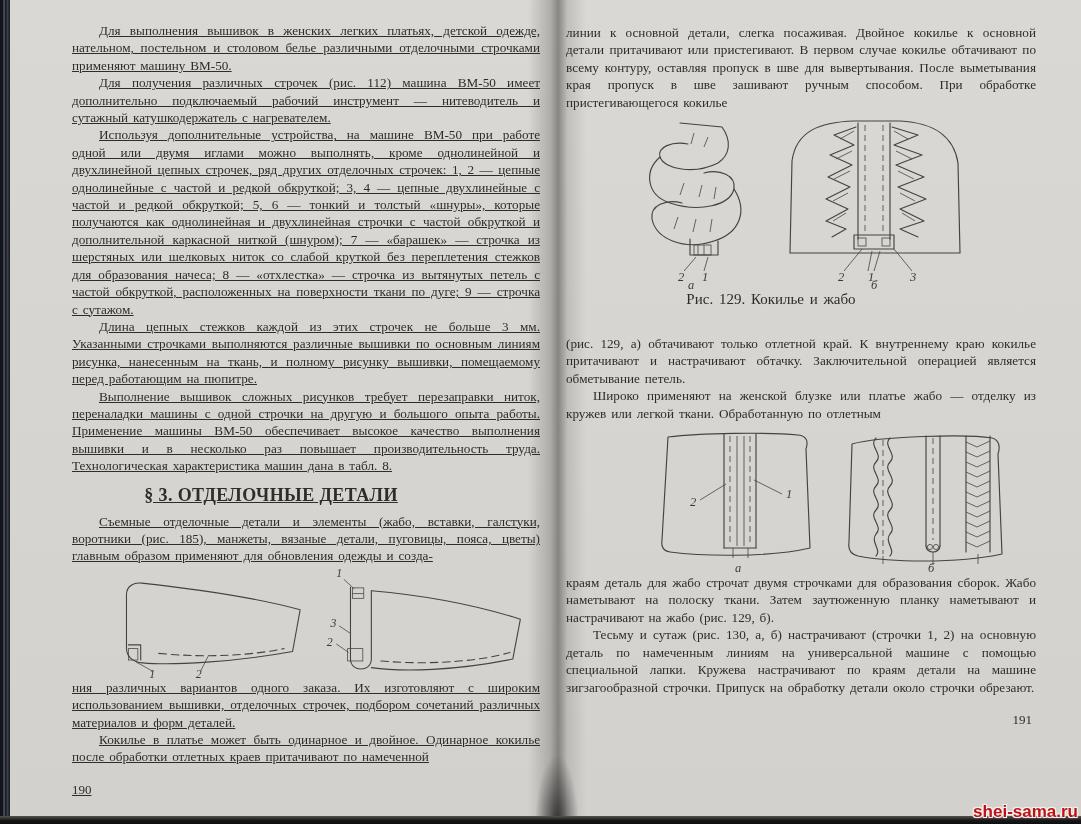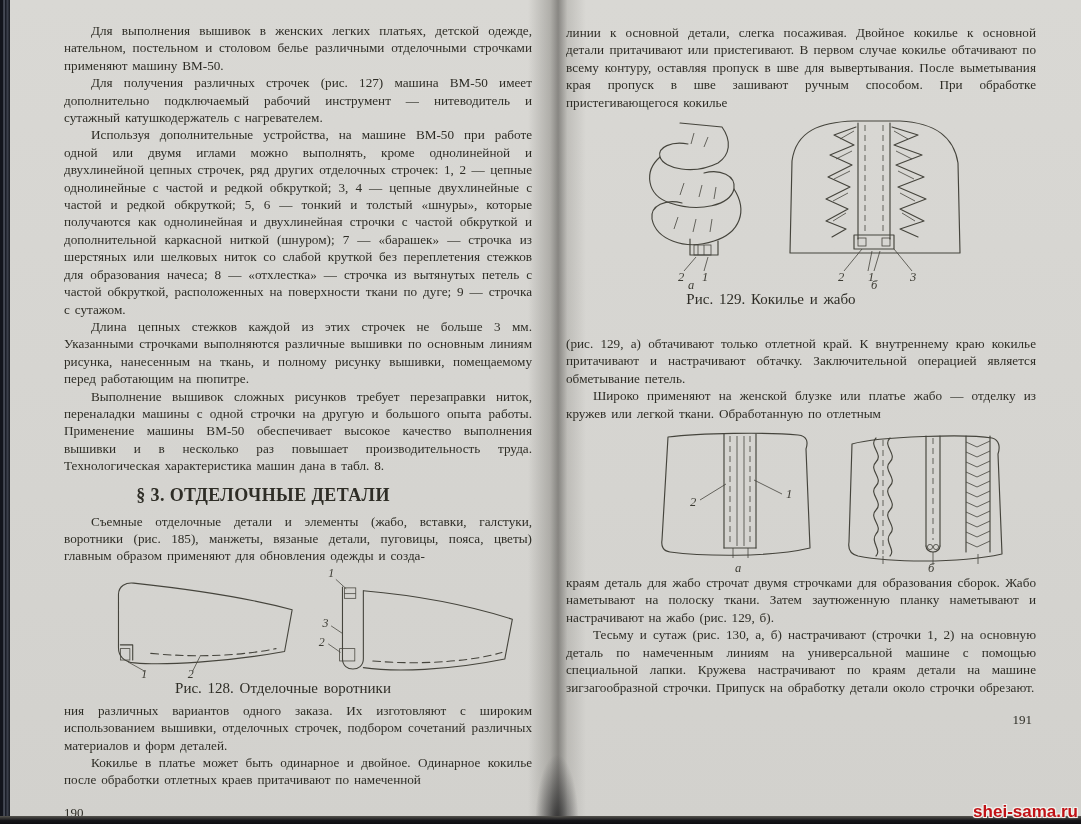--- a/index.html
+++ b/index.html
@@ -13,21 +13,21 @@
   .edge-left{ position:absolute; left:0; top:0; bottom:0; width:10px;
     background:linear-gradient(90deg,#12141c 0%,#12141c 28%,#5a5f6c 40%,#1a1d27 55%,#3a3e4a 75%,#15181f 100%); }
   .edge-bottom{ position:absolute; left:0; right:0; bottom:0; height:8px;
     background:linear-gradient(180deg,#55534e 0%,#17171a 55%,#0d0d10 100%); }
   .spine{ position:absolute; left:528px; width:58px; top:0; bottom:0;
     background:linear-gradient(90deg,rgba(120,118,112,0) 0%,rgba(110,108,102,.38) 38%,rgba(70,68,64,.55) 52%,rgba(120,118,112,.25) 68%,rgba(120,118,112,0) 100%); }
   .spine-bottom{ position:absolute; left:535px; width:44px; bottom:0; height:70px;
     background:radial-gradient(ellipse at 50% 100%, rgba(20,20,22,.75) 0%, rgba(20,20,22,0) 70%); }
 
   .page{ position:absolute; }
-  .page-left{ left:64px; top:22px; width:468px; }
+  .page-left{ left:72px; top:22px; width:468px;text-decoration:underline; }
   .page-right{ left:566px; top:24px; width:470px; }
 
   p.para{ margin:0; text-align:justify; font-size:13.2px; line-height:17.4px; word-spacing:1.6px; }
   .indent{ text-indent:27px; }
 
   .heading{ font-weight:bold; text-align:center; font-size:18px; letter-spacing:.4px;
     margin:10px 70px 7px 0; white-space:nowrap; }
 
   figure{ margin:0; }
   .figcap{ text-align:center; font-size:15px; line-height:16px; word-spacing:2px; }
@@ -55,21 +55,21 @@
 </head>
 <body>
 
 <div class="scan">
   <div class="edge-left"></div>
   <div class="spine"></div>
   <div class="spine-bottom"></div>
 
   <div class="page page-left">
     <p class="para indent">Для выполнения вышивок в женских легких платьях, детской одежде, нательном, постельном и столовом белье различными отделочными строчками применяют машину ВМ-50.</p>
-    <p class="para indent">Для получения различных строчек (рис. 127) машина ВМ-50 имеет дополнительно подключаемый рабочий инструмент — нитеводитель и сутажный катушкодержатель с нагревателем.</p>
+    <p class="para indent">Для получения различных строчек (рис. 112) машина ВМ-50 имеет дополнительно подключаемый рабочий инструмент — нитеводитель и сутажный катушкодержатель с нагревателем.</p>
     <p class="para indent">Используя дополнительные устройства, на машине ВМ-50 при работе одной или двумя иглами можно выполнять, кроме однолинейной и двухлинейной цепных строчек, ряд других отделочных строчек: 1, 2 — цепные однолинейные с частой и редкой обкруткой; 3, 4 — цепные двухлинейные с частой и редкой обкруткой; 5, 6 — тонкий и толстый «шнуры», которые получаются как однолинейная и двухлинейная строчки с частой обкруткой и дополнительной каркасной ниткой (шнуром); 7 — «барашек» — строчка из шерстяных или шелковых ниток со слабой круткой без переплетения стежков для образования начеса; 8 — «отхлестка» — строчка из вытянутых петель с частой обкруткой, расположенных на поверхности ткани по дуге; 9 — строчка с сутажом.</p>
     <p class="para indent">Длина цепных стежков каждой из этих строчек не больше 3 мм. Указанными строчками выполняются различные вышивки по основным линиям рисунка, нанесенным на ткань, и полному рисунку вышивки, помещаемому перед работающим на пюпитре.</p>
     <p class="para indent">Выполнение вышивок сложных рисунков требует перезаправки ниток, переналадки машины с одной строчки на другую и большого опыта работы. Применение машины ВМ-50 обеспечивает высокое качество выполнения вышивки и в несколько раз повышает производительность труда. Технологическая характеристика машин дана в табл. 8.</p>
 
     <div class="heading">§ 3. ОТДЕЛОЧНЫЕ ДЕТАЛИ</div>
 
     <p class="para indent">Съемные отделочные детали и элементы (жабо, вставки, галстуки, воротники (рис. 185), манжеты, вязаные детали, пуговицы, пояса, цветы) главным образом применяют для обновления одежды и созда-</p>
 
     <figure class="fig128">
       <svg width="440" height="112" viewBox="0 0 440 118">
@@ -89,21 +89,20 @@
         <path class="ln dash" d="M282,99 C340,104 392,98 418,90"></path>
         <path class="lnt" d="M254,23 L243,13"></path>
         <path class="lnt" d="M250,70 L238,62"></path>
         <path class="lnt" d="M248,90 L235,81"></path>
         <text class="fig-num" x="38" y="117">1</text>
         <text class="fig-num" x="87" y="117">2</text>
         <text class="fig-num" x="235" y="11">1</text>
         <text class="fig-num" x="229" y="63">3</text>
         <text class="fig-num" x="225" y="83">2</text>
       </svg>
-      <figcaption class="figcap">Рис. 128. Отделочные воротники</figcaption>
     </figure>
 
     <p class="para">ния различных вариантов одного заказа. Их изготовляют с широким использованием вышивки, отделочных строчек, подбором сочетаний различных материалов и форм деталей.</p>
     <p class="para indent">Кокилье в платье может быть одинарное и двойное. Одинарное кокилье после обработки отлетных краев притачивают по намеченной</p>
     <div class="pagenum">190</div>
   </div>
 
   <div class="page page-right">
     <p class="para">линии к основной детали, слегка посаживая. Двойное кокилье к основной детали притачивают или пристегивают. В первом случае кокилье обтачивают по всему контуру, оставляя пропуск в шве для вывертывания. После выметывания края пропуск в шве зашивают ручным способом. При обработке пристегивающегося кокилье</p>
 

